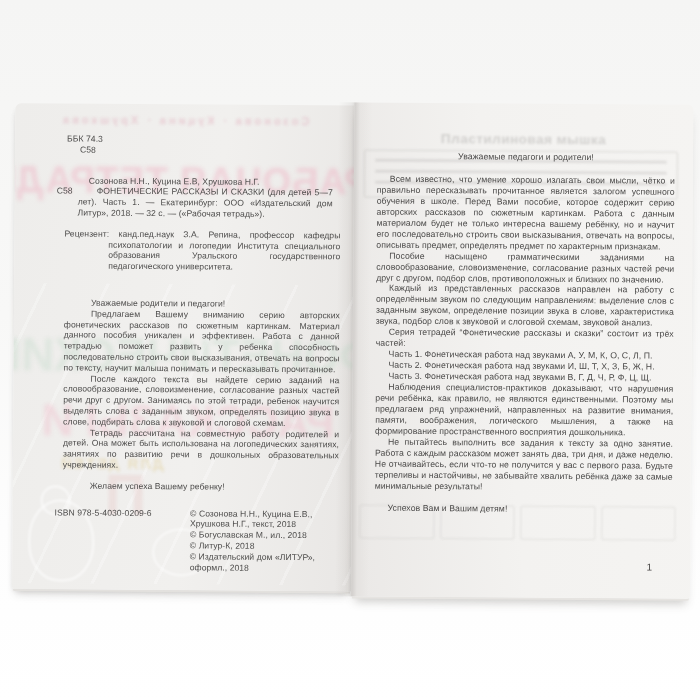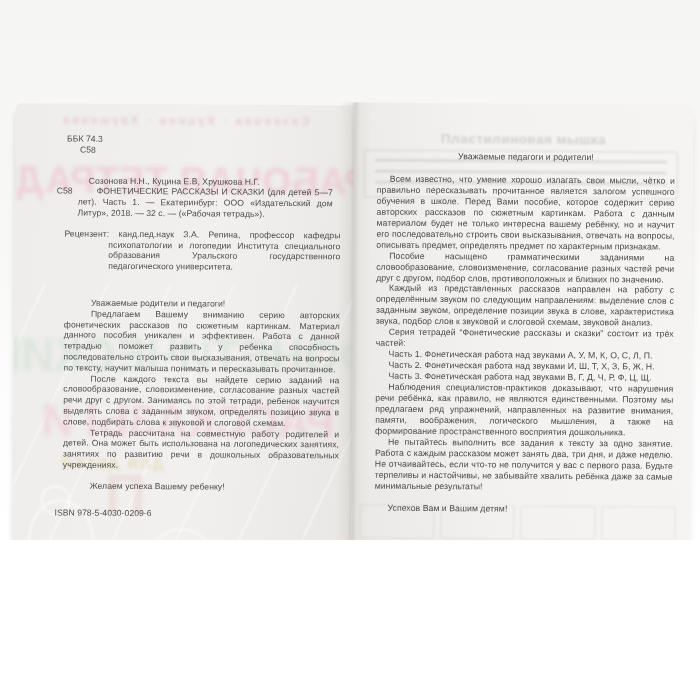--- a/index.html
+++ b/index.html
@@ -1,16 +1,16 @@
 <!DOCTYPE html>
 <html><head>
 <meta charset="utf-8">
 <style>
   html,body{margin:0;padding:0;background:#fff;}
-  .photo{position:relative;width:700px;height:540px;overflow:hidden;
+  .photo{position:relative;width:700px;height:700px;overflow:hidden;
     background:linear-gradient(180deg,#f5f5f4 0%,#f8f8f7 45%,#fdfdfd 75%,#ffffff 100%);
     font-family:"Liberation Sans","DejaVu Sans",sans-serif;}
   .book{position:absolute;left:14px;top:102px;width:678px;height:494px;
     transform:rotate(0.4deg);transform-origin:40% 40%;}
   .page{position:absolute;overflow:hidden;}
   .page-left{left:0;top:3px;width:339px;height:486px;
     background:linear-gradient(96deg,#eeedeb 0%,#f1f0ee 55%,#e9e7e5 100%);
     border-radius:6px 0 0 3px;
     box-shadow:0 3px 0 -1px #e3e1de,0 8px 9px -4px rgba(80,75,70,0.25),-2px 4px 5px -3px rgba(80,75,70,0.15);}
   .page-right{left:339px;top:0;width:339px;height:494px;
@@ -106,20 +106,26 @@
         <p class="reviewer">Рецензент: канд.пед.наук З.А. Репина, профессор кафедры психопатологии и логопедии Института специального образования Уральского государственного педагогического университета.</p>
 
         <div class="intro-head">Уважаемые родители и педагоги!</div>
         <p class="jp">Предлагаем Вашему вниманию серию авторских фонетических рассказов по сюжетным картинкам. Материал данного пособия уникален и эффективен. Работа с данной тетрадью поможет развить у ребенка способность последовательно строить свои высказывания, отвечать на вопросы по тексту, научит малыша понимать и пересказывать прочитанное.</p>
         <p class="jp">После каждого текста вы найдете серию заданий на словообразование, словоизменение, согласование разных частей речи друг с другом. Занимаясь по этой тетради, ребенок научится выделять слова с заданным звуком, определять позицию звука в слове, подбирать слова к звуковой и слоговой схемам.</p>
         <p class="jp">Тетрадь рассчитана на совместную работу родителей и детей. Она может быть использована на логопедических занятиях, занятиях по развитию речи в дошкольных образовательных учреждениях.</p>
         <div class="wish">Желаем успеха Вашему ребенку!</div>
 
         <div class="isbn-row">
           <div class="isbn">ISBN 978-5-4030-0209-6</div>
+          <div class="copyrights">
+            <div>© Созонова Н.Н., Куцина Е.В., Хрушкова Н.Г., текст, 2018</div>
+            <div>© Богуславская М., ил., 2018</div>
+            <div>© Литур-К, 2018</div>
+            <div>© Издательский дом «ЛИТУР», оформл., 2018</div>
+          </div>
         </div>
       </div>
     </div>
 
     <div class="page page-right">
       <div class="ghost g-next-title">Пластилиновая мышка</div>
       <div class="g-box">
         <div class="g-line"></div>
         <div class="g-line"></div>
         <div class="g-line"></div>

